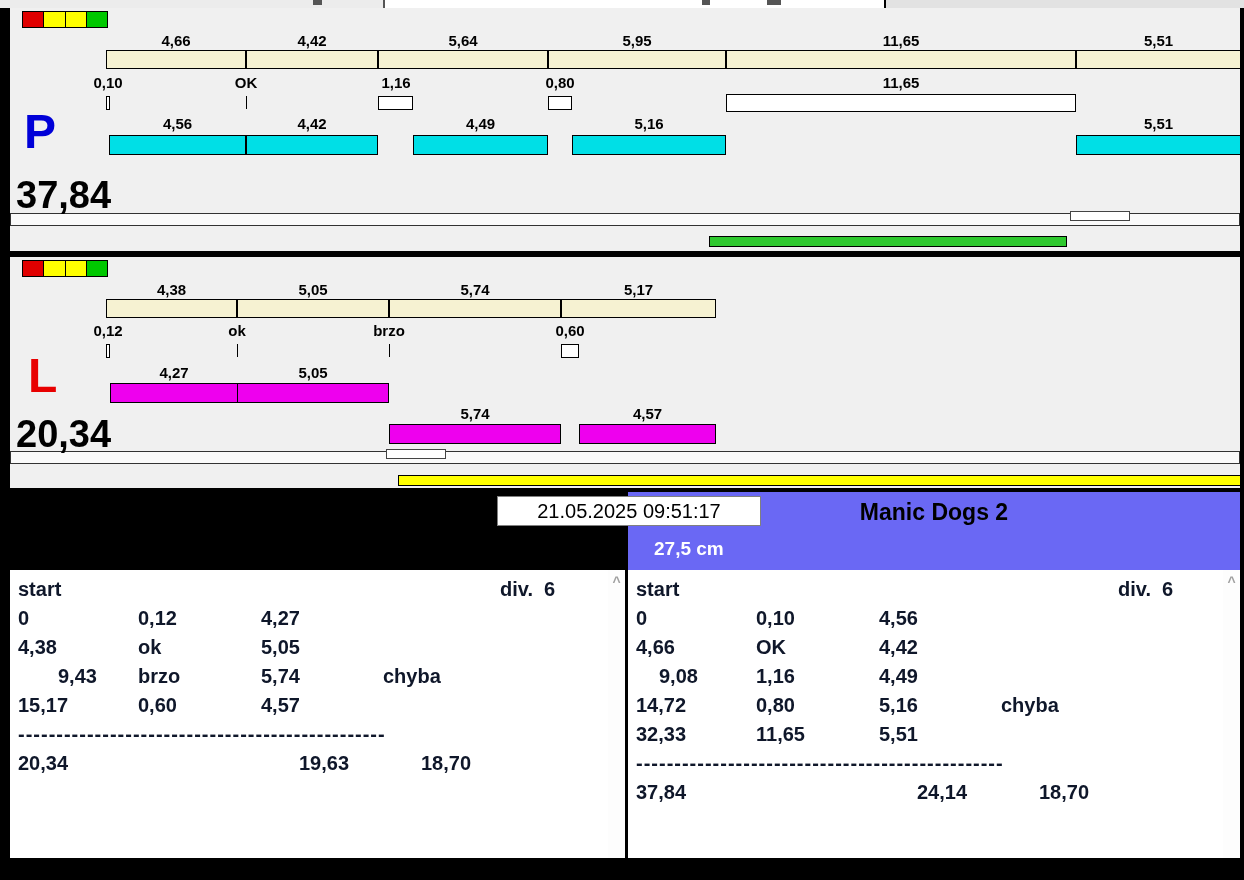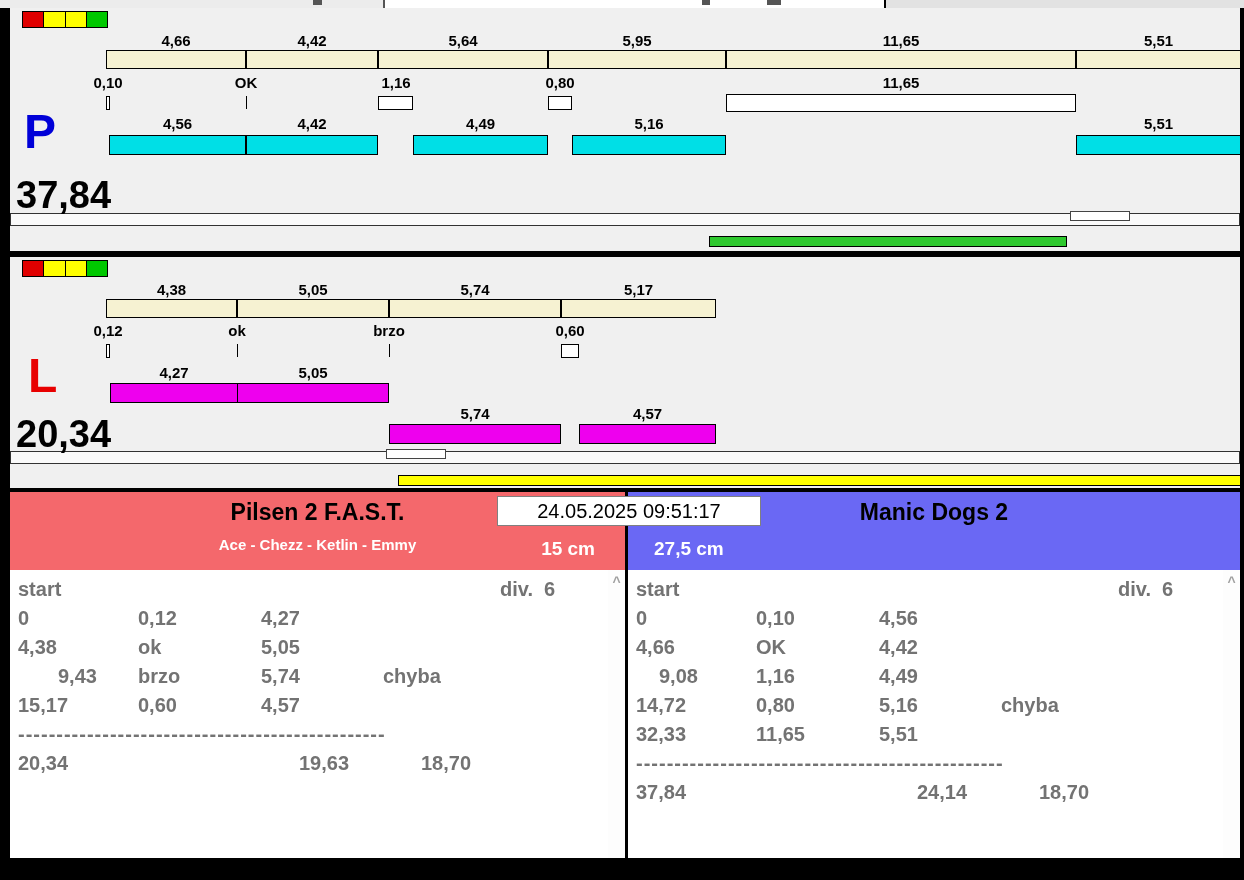--- a/index.html
+++ b/index.html
@@ -42,21 +42,21 @@
   .team-header{position:absolute;left:0;right:0;top:0;height:78px;}
   .team-name{position:absolute;left:0;right:0;top:7px;text-align:center;
              font-weight:bold;font-size:23px;color:#000;}
   .team-dogs{position:absolute;left:0;right:0;top:44px;text-align:center;
              font-weight:bold;font-size:15px;color:#fff;}
   .team-height{position:absolute;bottom:10px;font-weight:bold;font-size:19px;color:#fff;}
   .team.left .team-height{right:30px;}
   .team.right .team-height{left:26px;}
   .team-body{position:absolute;left:0;right:0;top:78px;bottom:0;background:#fff;}
   .rows{position:absolute;left:0;top:0;right:18px;bottom:0;overflow:hidden;}
-  .tcell{position:absolute;font-weight:bold;font-size:20px;color:#737373;white-space:pre;}
+  .tcell{position:absolute;font-weight:bold;font-size:20px;color:#0f172a;white-space:pre;}
   .rule{letter-spacing:1px;}
   .scrollbar{position:absolute;right:0;top:0;bottom:0;width:17px;background:#fdfdfd;}
   .scroll-up{position:absolute;top:5px;left:2px;width:13px;text-align:center;
              color:#a0a0a0;font-weight:bold;font-size:14px;line-height:14px;}
   .datebox{position:absolute;left:487px;top:4px;width:262px;height:28px;background:#fff;
            border:1px solid #808080;text-align:center;line-height:28px;
            font-size:20px;color:#000;}
 </style>
 </head>
 <body>
@@ -152,25 +152,20 @@
       <div class="dogbar" style="left: 379px; width: 170px; top: 167px; background: rgb(238, 0, 238);"></div>
       <div class="num" style="left: 569px; width: 137px; top: 148px; text-align: center;">4,57</div>
       <div class="dogbar" style="left: 569px; width: 135px; top: 167px; background: rgb(238, 0, 238);"></div>
       <div class="lane-letter" style="color: rgb(232, 0, 0);">L</div>
       <div class="lane-total">20,34</div>
     </section>
 
   <div class="bottom">
 
     <div class="team left" id="team-0">
-      <div class="team-header" style="background: rgb(244, 104, 108);">
-        <div class="team-name">Pilsen 2 F.A.S.T.</div>
-        <div class="team-dogs">Ace - Chezz - Ketlin - Emmy</div>
-        <div class="team-height">15 cm</div>
-      </div>
       <div class="team-body">
         <div class="rows" id="rows-0">
             <div class="tcell" style="top: 8px; left: 8px;">start</div>
             <div class="tcell" style="top: 8px; left: 490px;">div.  6</div>
             <div class="tcell" style="top: 37px; left: 8px;">0</div>
             <div class="tcell" style="top: 37px; left: 128px;">0,12</div>
             <div class="tcell" style="top: 37px; left: 251px;">4,27</div>
             <div class="tcell" style="top: 66px; left: 8px;">4,38</div>
             <div class="tcell" style="top: 66px; left: 128px;">ok</div>
             <div class="tcell" style="top: 66px; left: 251px;">5,05</div>
@@ -221,16 +216,16 @@
             <div class="tcell" style="top: 211px; left: 8px;">37,84</div>
             <div class="tcell" style="top: 211px; left: 289px;">24,14</div>
             <div class="tcell" style="top: 211px; left: 411px;">18,70</div>
           </div>
         <div class="scrollbar">
           <div class="scroll-up">^</div>
         </div>
       </div>
     </div>
 
-    <div class="datebox">24.05.2025 09:51:17</div>
+    <div class="datebox">21.05.2025 09:51:17</div>
   </div>
 
 </div>
 
 </body></html>

